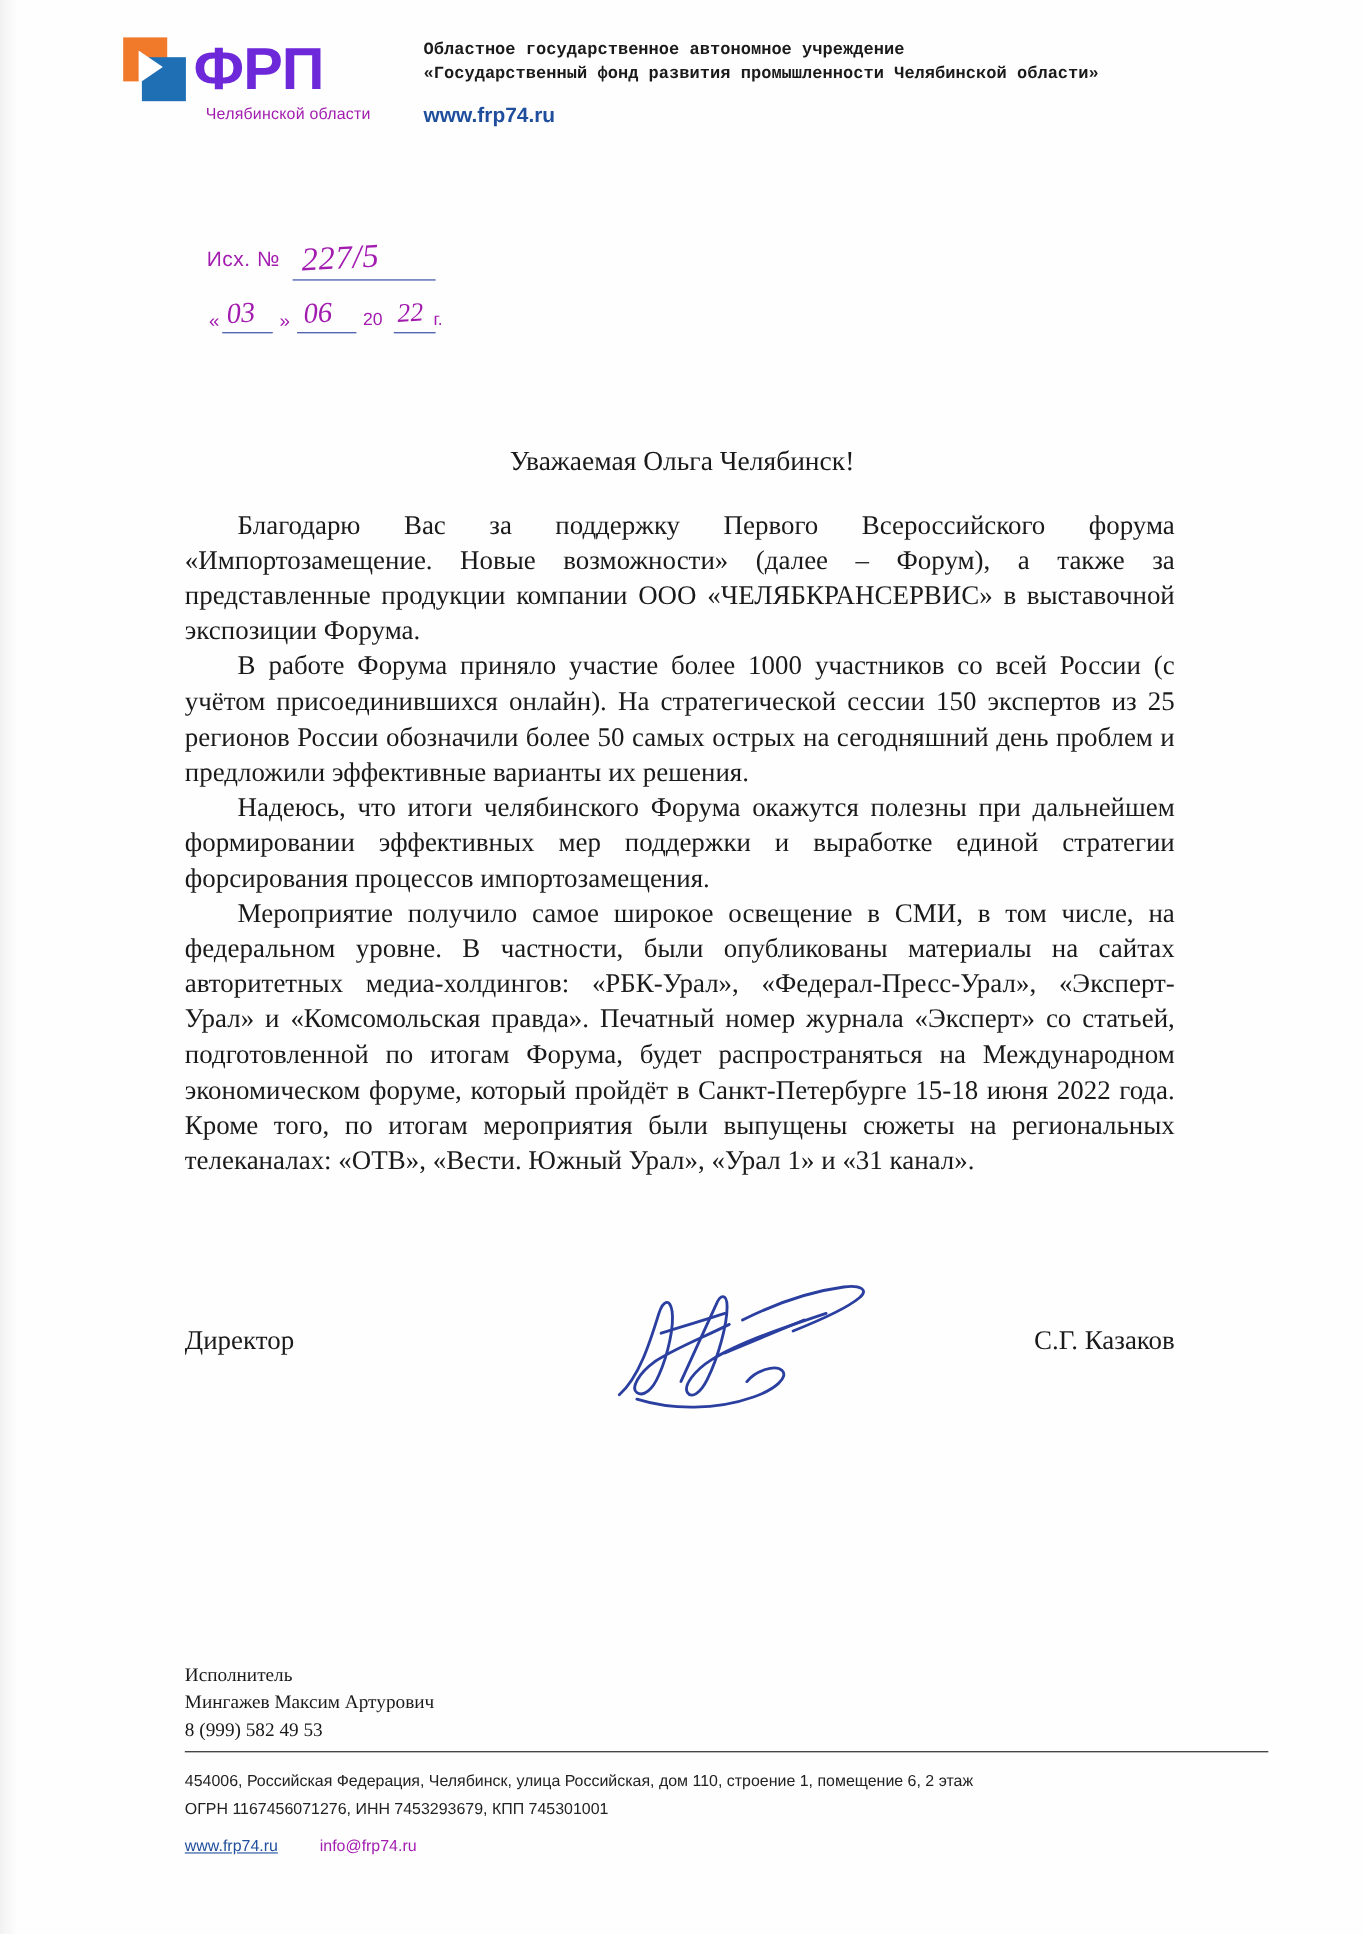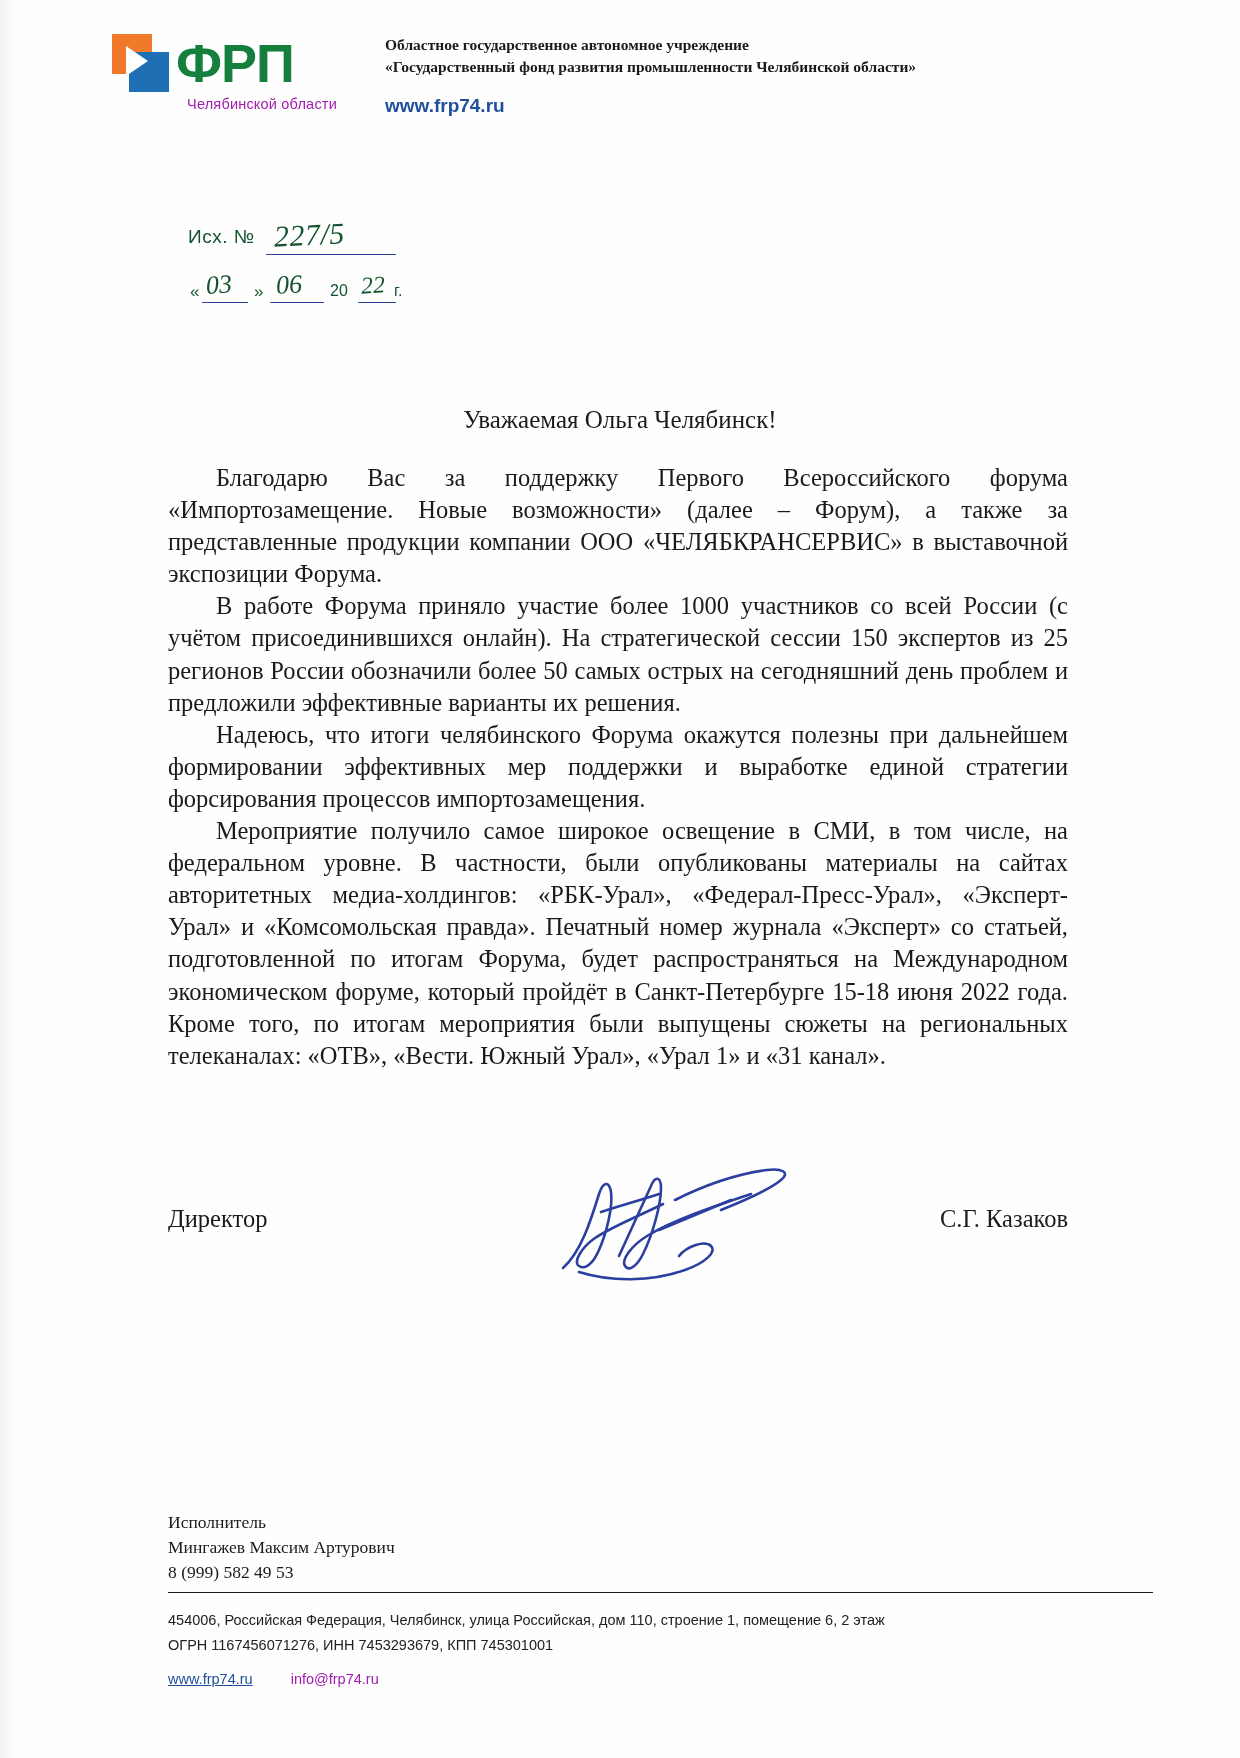--- a/index.html
+++ b/index.html
@@ -68,60 +68,60 @@
     width: 0; height: 0;
     border-left: 22px solid #ffffff;
     border-top: 15px solid transparent;
     border-bottom: 15px solid transparent;
   }
   .logo-text {
     font-family: "Liberation Sans", sans-serif;
     font-weight: bold;
     font-size: 54px;
     letter-spacing: -1px;
-    color: #15803d;
+    color: #6d28d9;
     line-height: 1;
   }
   .logo-sub {
     font-family: "Liberation Sans", sans-serif;
     font-size: 14.5px;
     color: #a21caf;
     margin-top: 4px;
     margin-left: 50px;
     letter-spacing: 0.2px;
   }
 
   .org-block {
     position: absolute;
     left: 385px;
     top: 8px;
     width: 660px;
   }
   .org-line {
-    font-family: Liberation Serif, serif;
+    font-family: Liberation Mono, monospace;
     font-weight: bold;
     font-size: 15.5px;
     color: #1a1a1a;
     line-height: 1.45;
   }
   .org-site {
     font-family: "Liberation Sans", sans-serif;
     font-weight: bold;
     font-size: 19px;
     color: #1f4e9c;
     margin-top: 16px;
   }
 
   
   .outgoing {
     position: absolute;
     left: 188px;
     top: 222px;
     width: 260px;
-    color: #14532d;
+    color: #a21caf;
     font-family: "Liberation Sans", sans-serif;
   }
   .outgoing .row1 {
     font-size: 19px;
     letter-spacing: 0.5px;
     position: relative;
     height: 34px;
   }
   .outgoing .row1 .lbl { position: absolute; left: 0; top: 4px;}
   .outgoing .row1 .val {

